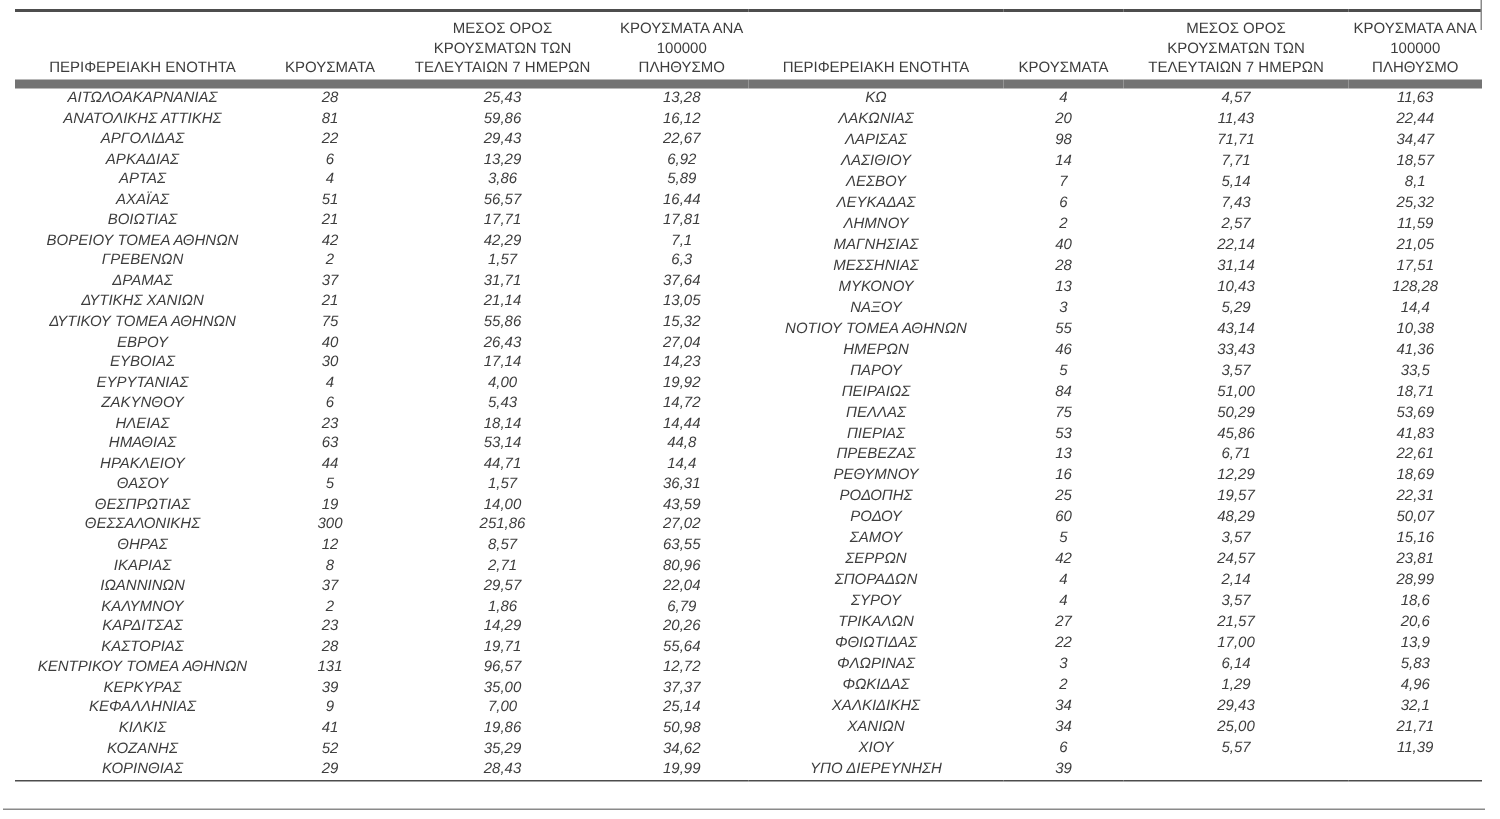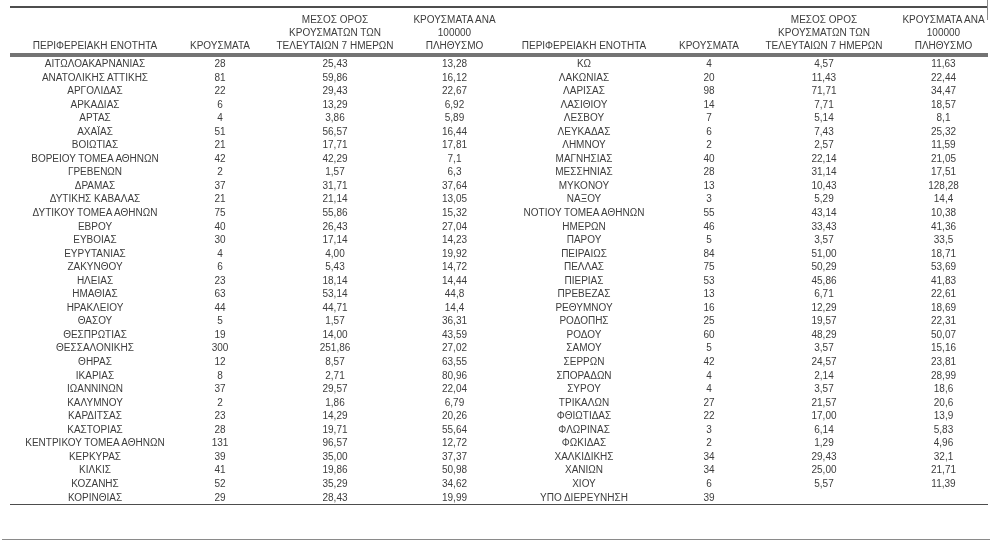--- a/index.html
+++ b/index.html
@@ -16,23 +16,23 @@
   table.cases col.c-cases  { width:80px; }
   table.cases col.c-avg7   { width:150px; }
   table.cases col.c-100k   { width:89px; }
   table.cases th, table.cases td {
     font-size:10px; font-weight:400; text-align:center; padding:0;
     white-space:nowrap; overflow:hidden; color:#3d3d3d;
   }
   table.cases thead th {
     height:44px; vertical-align:bottom; padding-bottom:1px;
     white-space:pre-line; line-height:13px;
-    border-bottom:4px solid #737373;
-  }
-  table.cases tbody { border-bottom:1.5px solid #4d4d4d; }
+    border-bottom:6px solid #737373;
+  }
+  table.cases tbody { border-bottom:1.5px solid #4d4d4d;font-style:italic; }
   table.cases tbody td { height:13.54px; line-height:13.54px; }
   .bottom-rule {
     position:absolute; left:2px; top:539px; width:988px; height:1px;
     background:#8a8a8a;
   }
   .corner-tick {
     position:absolute; left:987px; top:0; width:1px; height:20px;
     background:#8a8a8a;
   }
 </style>
@@ -116,21 +116,21 @@
             <td>1,57</td>
             <td>6,3</td>
           </tr>
           <tr>
             <td>ΔΡΑΜΑΣ</td>
             <td>37</td>
             <td>31,71</td>
             <td>37,64</td>
           </tr>
           <tr>
-            <td>ΔΥΤΙΚΗΣ ΚΑΒΑΛΑΣ</td>
+            <td>ΔΥΤΙΚΗΣ ΧΑΝΙΩΝ</td>
             <td>21</td>
             <td>21,14</td>
             <td>13,05</td>
           </tr>
           <tr>
             <td>ΔΥΤΙΚΟΥ ΤΟΜΕΑ ΑΘΗΝΩΝ</td>
             <td>75</td>
             <td>55,86</td>
             <td>15,32</td>
           </tr>
@@ -234,20 +234,26 @@
             <td>ΚΕΝΤΡΙΚΟΥ ΤΟΜΕΑ ΑΘΗΝΩΝ</td>
             <td>131</td>
             <td>96,57</td>
             <td>12,72</td>
           </tr>
           <tr>
             <td>ΚΕΡΚΥΡΑΣ</td>
             <td>39</td>
             <td>35,00</td>
             <td>37,37</td>
+          </tr>
+          <tr>
+            <td>ΚΕΦΑΛΛΗΝΙΑΣ</td>
+            <td>9</td>
+            <td>7,00</td>
+            <td>25,14</td>
           </tr>
           <tr>
             <td>ΚΙΛΚΙΣ</td>
             <td>41</td>
             <td>19,86</td>
             <td>50,98</td>
           </tr>
           <tr>
             <td>ΚΟΖΑΝΗΣ</td>
             <td>52</td>

